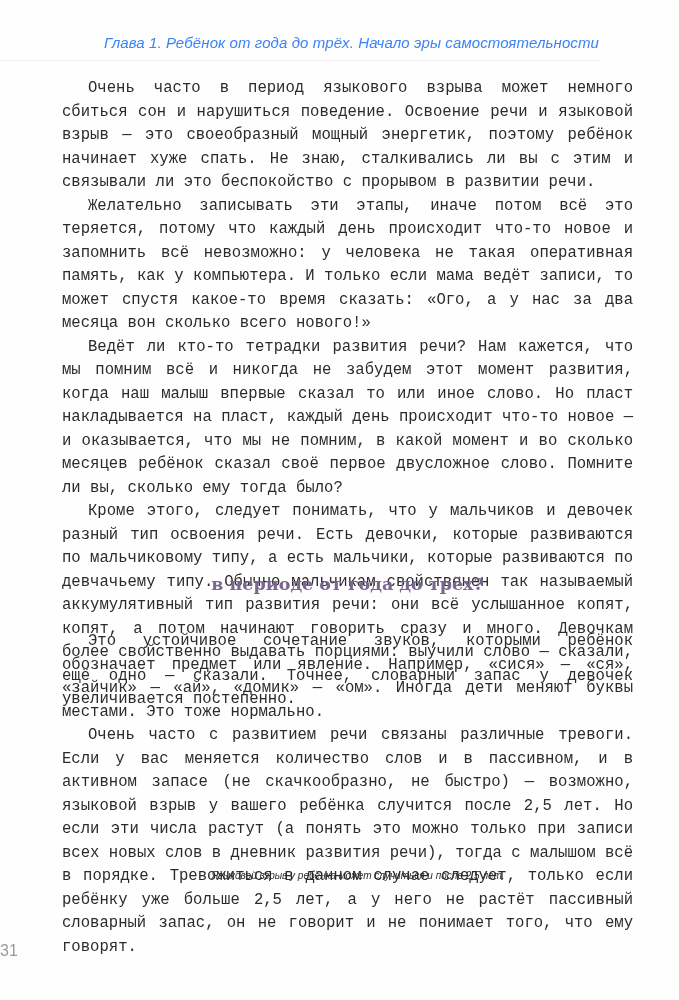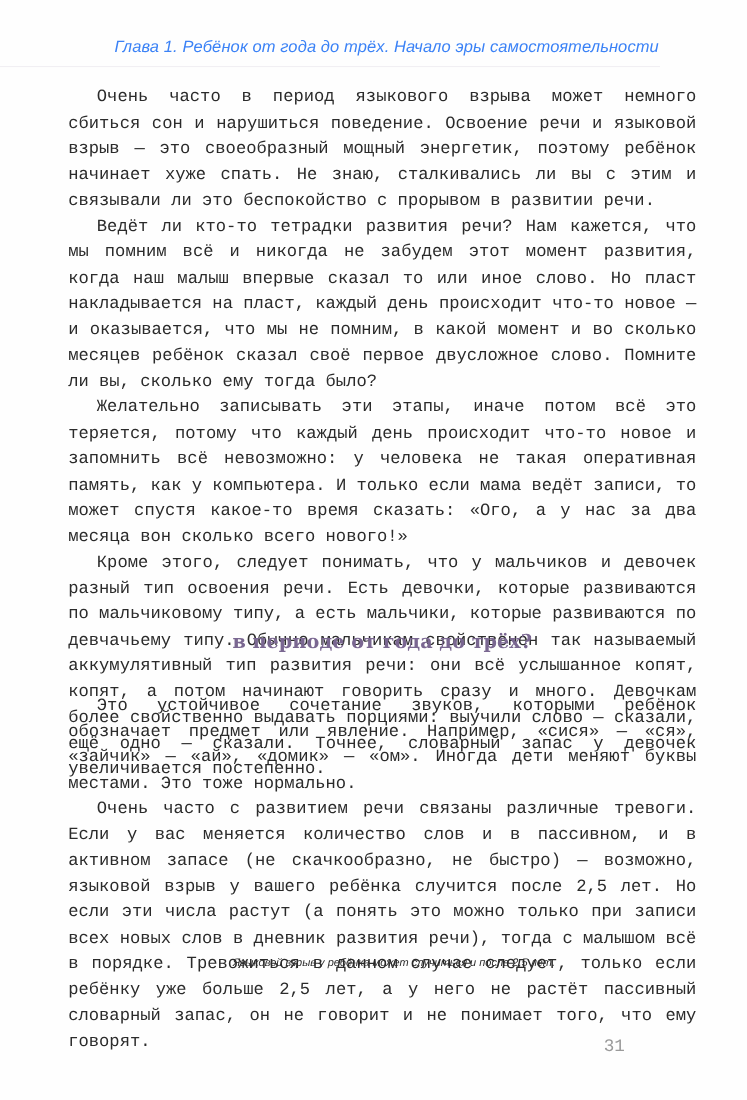--- a/index.html
+++ b/index.html
@@ -30,35 +30,35 @@
       font-size: 17.5px; line-height: 23px; color: #7a6791;
     }
     .subheading div { margin: 0; }
     #block2 { top: 630px; }
     .callout {
       position: absolute; top: 870px; left: 88px; width: 540px;
       font-family: "Liberation Sans", sans-serif; font-style: italic;
       font-size: 10px; color: #2b2b2b; text-align: center;
     }
     .folio {
-      position: absolute; top: 942px; left: 0; width: 568px; text-align: right;
-      font-family: Liberation Mono, monospace; font-size: 16px; color: #9a9a9a;
+      position: absolute; top: 942px; left: 0; width: 568px; text-align: left;
+      font-family: Liberation Sans, sans-serif; font-size: 16px; color: #9a9a9a;
     }
   </style>
 </head>
 <body>
 
 <div class="page">
   <div class="running-head">Глава 1. Ребёнок от года до трёх. Начало эры самостоятельности</div>
   <div class="head-rule"></div>
 
   <div class="body-text" id="block1">
     <p>Очень часто в период языкового взрыва может немного сбиться сон и нарушиться поведение. Освоение речи и языковой взрыв — это свое­образный мощный энергетик, поэтому ребёнок начинает хуже спать. Не знаю, сталкивались ли вы с этим и связывали ли это беспокойство с про­рывом в развитии речи.</p>
+    <p>Желательно записывать эти этапы, иначе потом всё это теряется, пото­му что каждый день происходит что-то новое и запомнить всё невозможно: у человека не такая оперативная память, как у компьютера. И только если мама ведёт записи, то может спустя какое-то время сказать: «Ого, а у нас за два месяца вон сколько всего нового!»</p>
     <p>Ведёт ли кто-то тетрадки развития речи? Нам кажется, что мы помним всё и никогда не забудем этот момент развития, когда наш малыш впервые сказал то или иное слово. Но пласт накладывается на пласт, каждый день происходит что-то новое — и оказывается, что мы не помним, в какой мо­мент и во сколько месяцев ребёнок сказал своё первое двусложное слово. Помните ли вы, сколько ему тогда было?</p>
-    <p>Желательно записывать эти этапы, иначе потом всё это теряется, пото­му что каждый день происходит что-то новое и запомнить всё невозможно: у человека не такая оперативная память, как у компьютера. И только если мама ведёт записи, то может спустя какое-то время сказать: «Ого, а у нас за два месяца вон сколько всего нового!»</p>
     <p>Кроме этого, следует понимать, что у мальчиков и девочек разный тип освоения речи. Есть девочки, которые развиваются по мальчиковому типу, а есть мальчики, которые развиваются по девчачьему типу. Обычно маль­чикам свойственен так называемый аккумулятивный тип развития речи: они всё услышанное копят, копят, а потом начинают говорить сразу и мно­го. Девочкам более свойственно выдавать порциями: выучили слово — сказали, ещё одно — сказали. Точнее, словарный запас у девочек увеличи­вается постепенно.</p>
   </div>
 
   <div class="subheading">
     <div>в периоде от года до трёх?</div>
   </div>
 
   <div class="body-text" id="block2">
     <p>Это устойчивое сочетание звуков, которыми ребёнок обозначает пред­мет или явление. Например, «сися» — «ся», «зайчик» — «ай», «домик» — «ом». Иногда дети меняют буквы местами. Это тоже нормально.</p>
     <p>Очень часто с развитием речи связаны различные тревоги. Если у вас меняется количество слов и в пассивном, и в активном запасе (не скачко­образно, не быстро) — возможно, языковой взрыв у вашего ребёнка случит­ся после 2,5 лет. Но если эти числа растут (а понять это можно только при записи всех новых слов в дневник развития речи), тогда с малышом всё в порядке. Тревожиться в данном случае следует, только если ребёнку уже больше 2,5 лет, а у него не растёт пассивный словарный запас, он не гово­рит и не понимает того, что ему говорят.</p>

